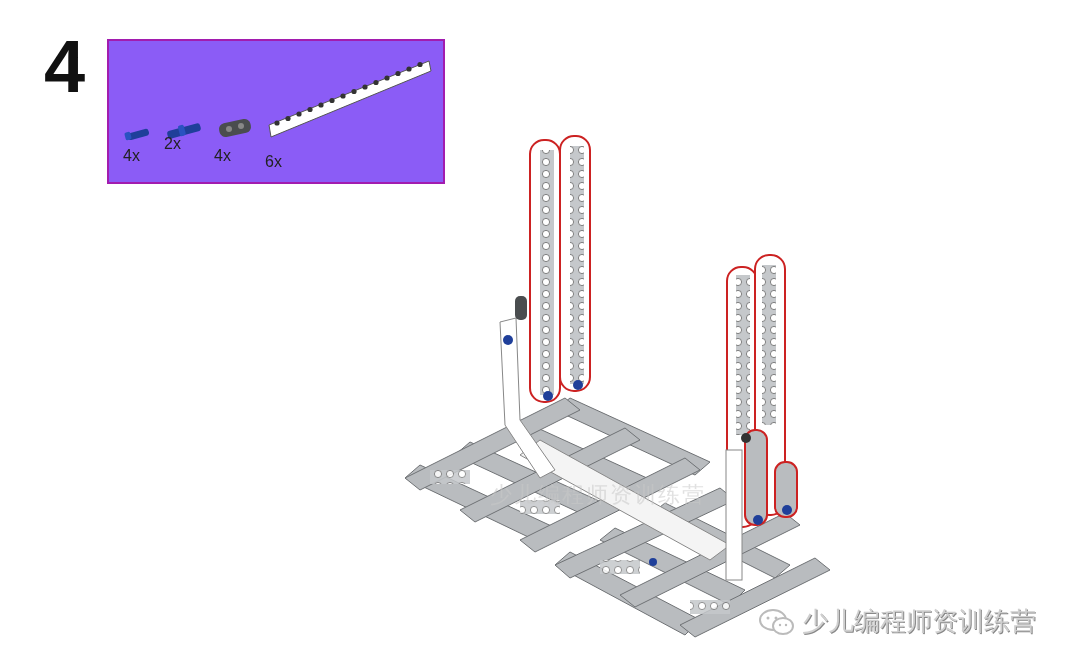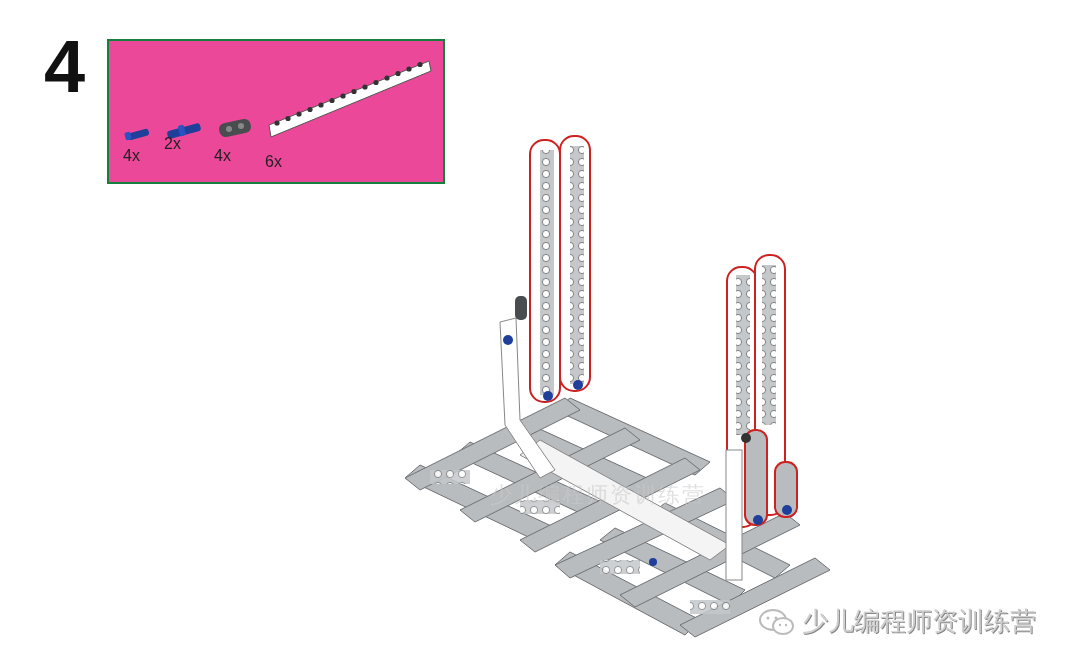--- a/index.html
+++ b/index.html
@@ -1,18 +1,18 @@
 <!DOCTYPE html>
 <html><head>
 <meta charset="utf-8">
 <style>
   html, body { margin:0; padding:0; background:#ffffff; }
   body { width:1080px; height:668px; position:relative; overflow:hidden; font-family:"Liberation Sans", sans-serif; }
   .step-number { position:absolute; left:44px; top:30px; font-size:74px; font-weight:bold; color:#111; line-height:1; font-family:"Liberation Sans", sans-serif; }
-  .parts-box { position:absolute; left:107px; top:39px; width:338px; height:145px; background:#ec4899; border:2px solid #15803d; box-sizing:border-box; }
+  .parts-box { position:absolute; left:107px; top:39px; width:338px; height:145px; background:#8b5cf6; border:2px solid #a21caf; box-sizing:border-box; }
   .part-qty { position:absolute; font-size:16px; color:#222; font-family:"Liberation Sans", sans-serif; }
   .model { position:absolute; left:0; top:0; width:1080px; height:668px; }
   .watermark { position:absolute; left:490px; top:480px; font-size:22px; color:rgba(200,200,200,0.55); letter-spacing:2px; font-family:"DejaVu Sans", sans-serif; }
   .brand { position:absolute; left:758px; top:604px; display:flex; align-items:center; gap:6px; }
   .brand-text { font-size:26px; color:#cfcfcf; text-shadow:1px 1px 0 #888; font-family:"DejaVu Sans", sans-serif; }
 </style>
 </head>
 <body>
 
 <div class="step-number">4</div>

